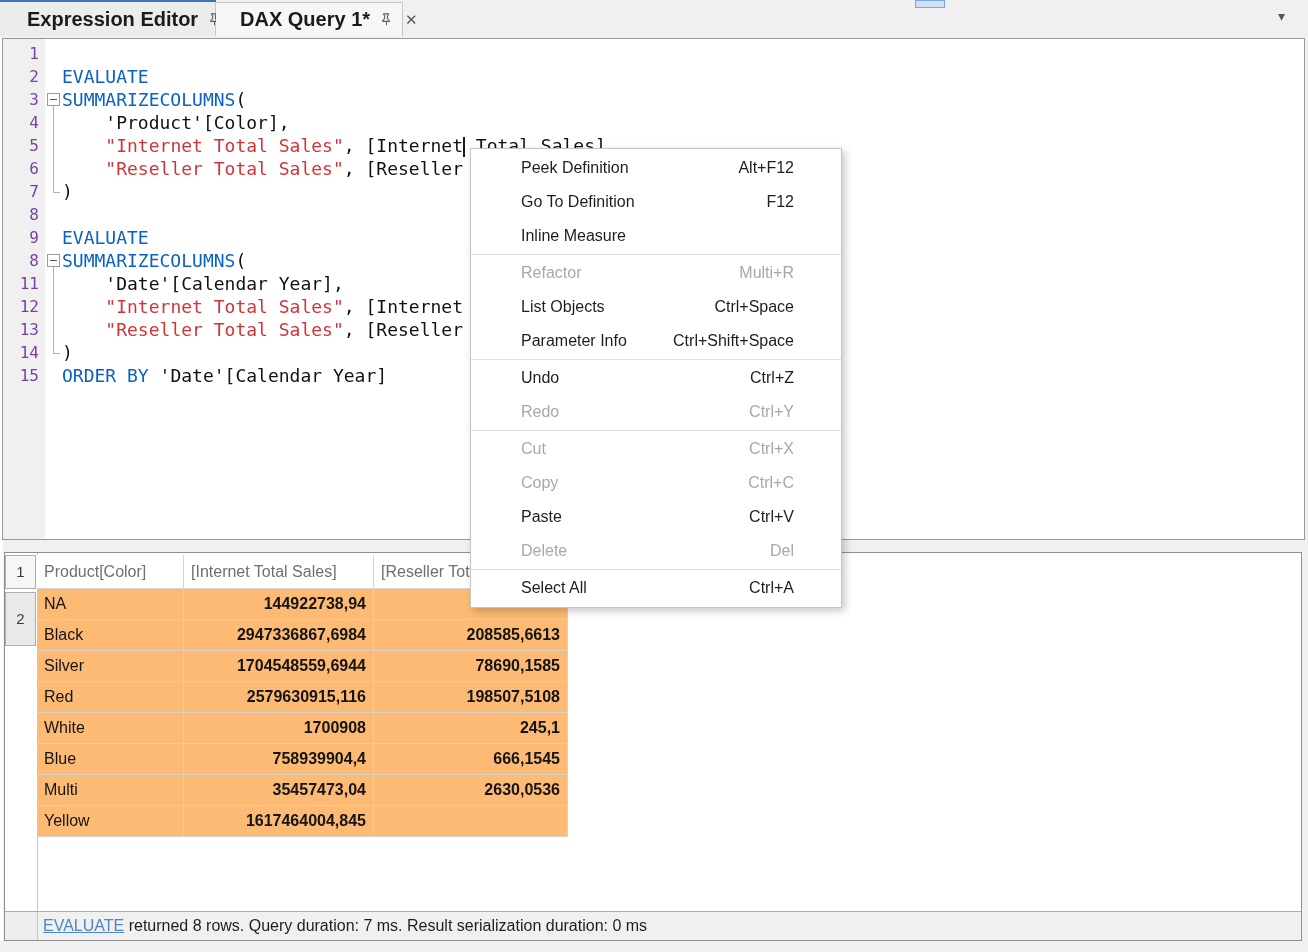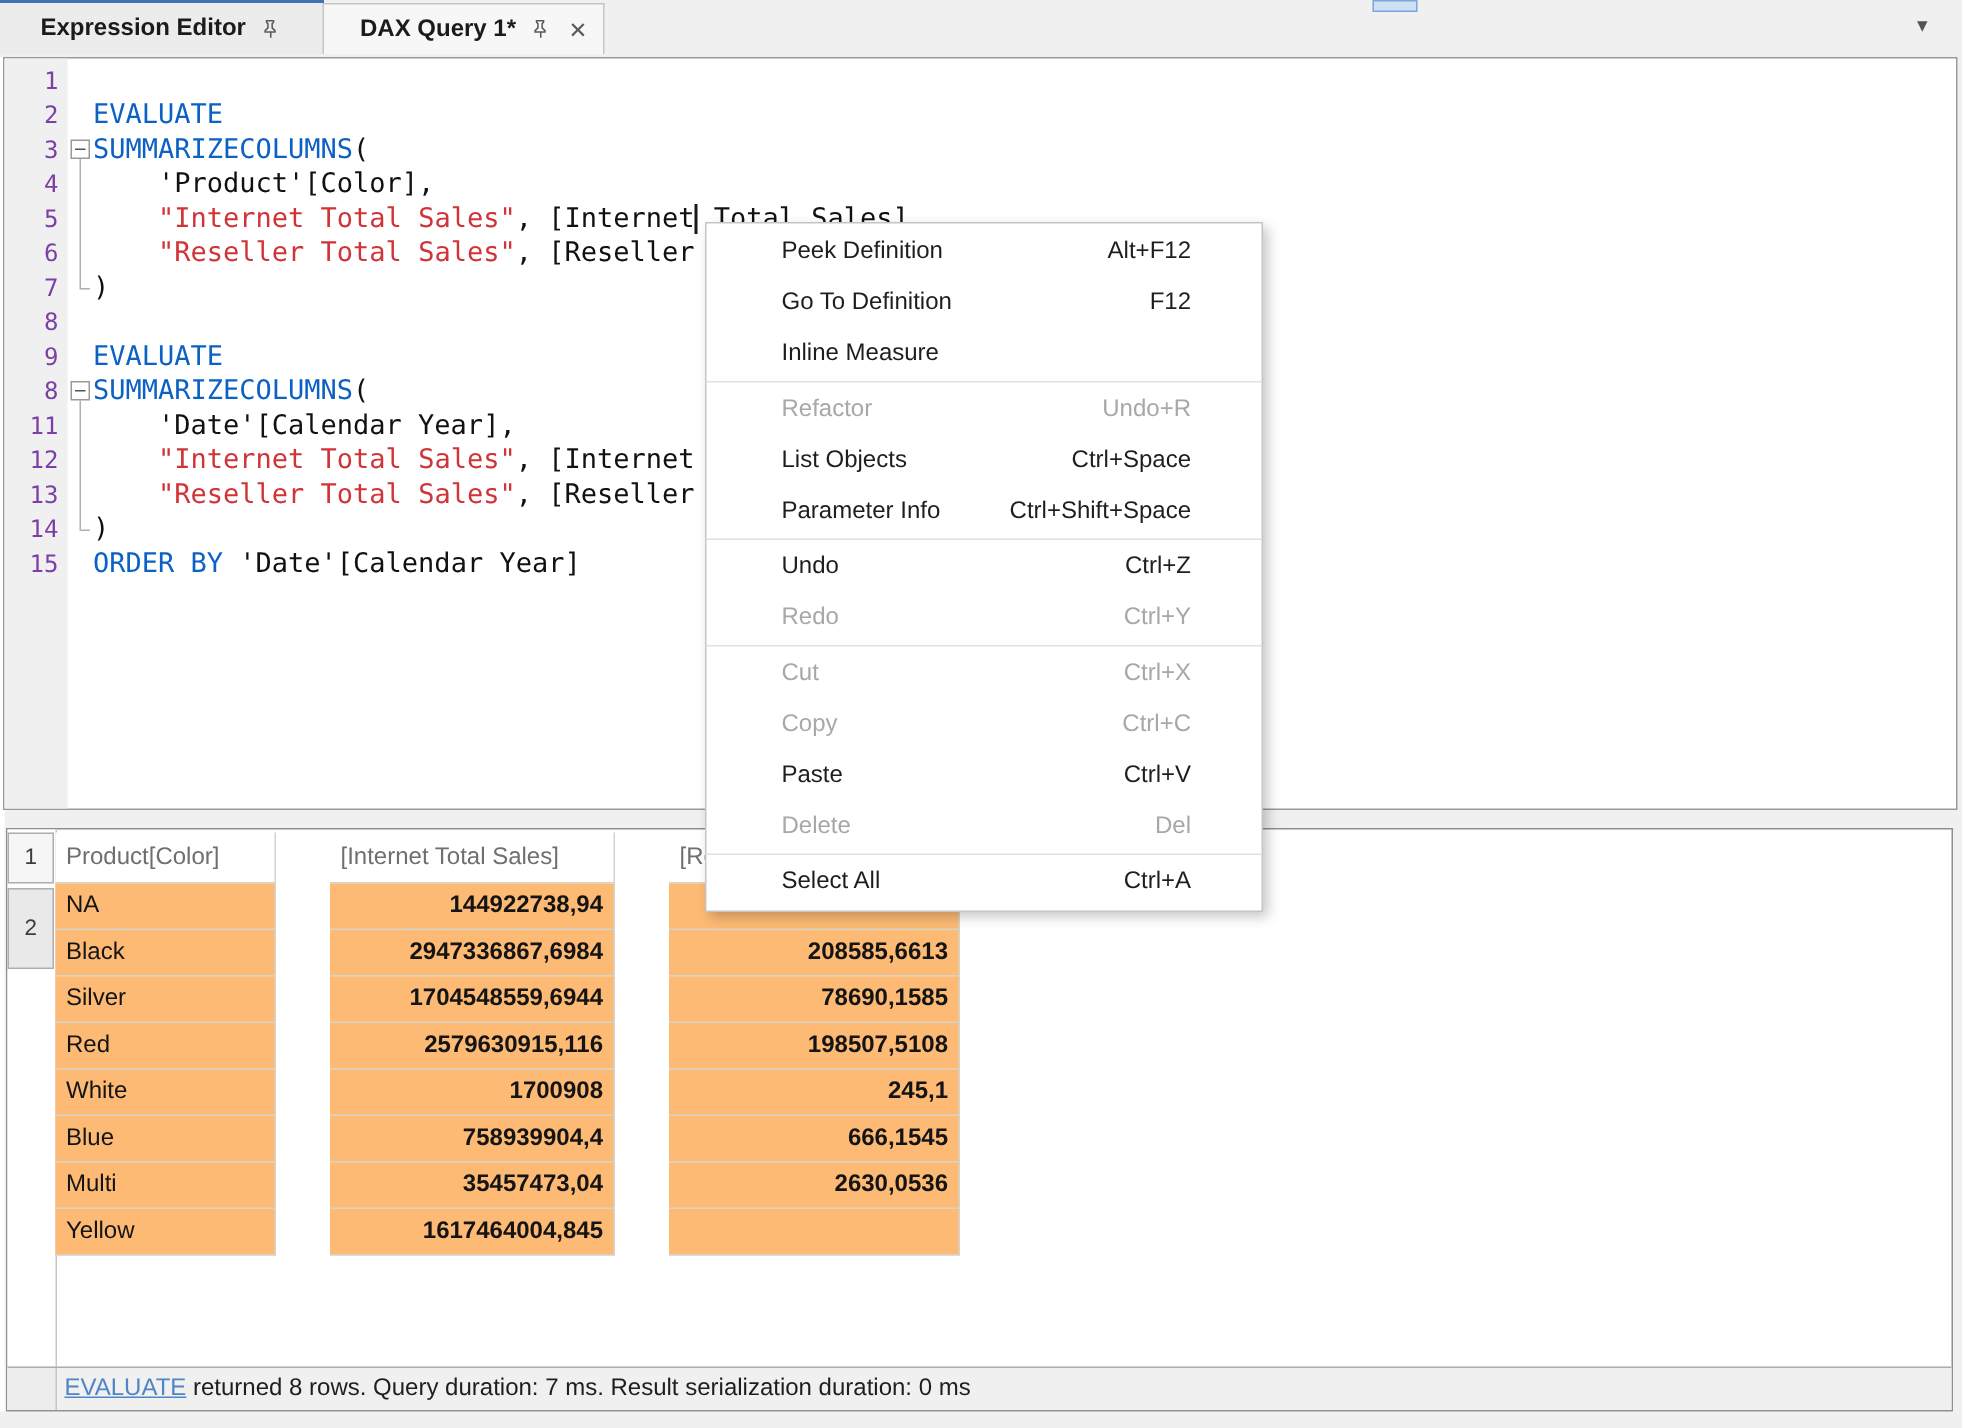--- a/index.html
+++ b/index.html
@@ -8,21 +8,21 @@
 
   
   .accent-line{position:absolute;left:0;top:0;width:216px;height:2px;background:#3f73b8;}
   .mini-marker{position:absolute;left:915px;top:0;width:30px;height:8px;background:#cfe0f5;border:1px solid #7da7d8;box-sizing:border-box;}
   .doc-dropdown{position:absolute;left:1278px;top:8px;font-size:14px;color:#555;cursor:default;}
 
   
   .tab{position:absolute;top:2px;height:34px;display:flex;align-items:center;gap:9px;box-sizing:border-box;}
   .tab-expr{left:0;width:216px;background:#ececec;border-right:1px solid #c6c6c6;padding-left:27px;}
   .tab-dax{left:216px;width:187px;background:#f7f7f7;border-top:1px solid #c6c6c6;border-right:1px solid #c6c6c6;padding-left:24px;}
-  .tab-label{font-weight:bold;font-size:16px;color:#1b1b1b;white-space:nowrap;}
+  .tab-label{font-weight:bold;font-size:20px;color:#1b1b1b;white-space:nowrap;}
   .tab-icon{width:15px;height:15px;flex:0 0 auto;}
   .close-x{font-size:15px;color:#5a5a5a;margin-left:2px;}
 
   .left-white{position:absolute;left:0;top:38px;width:3px;height:903px;background:#ffffff;}
 
   
   .editor{position:absolute;left:2px;top:38px;width:1303px;height:502px;background:#fff;
           border:1px solid #999;box-sizing:border-box;}
   .gutter{position:absolute;left:0;top:0;bottom:0;width:42px;background:#f0f0f0;padding-top:3px;box-sizing:border-box;}
   .ln{height:23px;line-height:23px;text-align:right;padding-right:6px;
@@ -51,21 +51,21 @@
 
   
   .results{position:absolute;left:4px;top:552px;width:1298px;height:389px;background:#fff;
            border:1px solid #8f8f8f;box-sizing:border-box;}
   .rgutter{position:absolute;left:0;top:0;bottom:0;width:32px;border-right:1px solid #c6c6c6;background:#fff;}
   .selbtn{position:absolute;left:0;width:31px;text-align:center;font-size:15px;color:#3c3c3c;
           border:1px solid #aeaeae;box-sizing:border-box;}
   .sel1{top:2px;height:34px;line-height:32px;background:#f6f6f6;}
   .sel2{top:39px;height:54px;line-height:52px;background:#e9e9e9;}
   .grid{position:absolute;left:32px;top:2px;}
-  .grow{display:flex;gap:36px;}
+  .grow{display:flex;}
   .hcell,.dcell{box-sizing:border-box;border-right:1px solid #d6d3ca;border-bottom:1px solid #d6d3ca;
                 padding:0 7px;overflow:hidden;white-space:nowrap;font-size:16px;}
   .hcell{height:34px;line-height:33px;color:#6f6f6f;background:#fff;}
   .dcell{height:31px;line-height:30px;color:#141414;background:#fdba74;}
   .c0{width:147px;}
   .c1{width:190px;}
   .c2{width:194px;}
   .num{text-align:right;font-weight:bold;}
 
   
@@ -154,21 +154,21 @@
         <span>Go To Definition</span>
         <span>F12</span>
       </div>
       <div class="mi">
         <span>Inline Measure</span>
         <span></span>
       </div>
       <div class="msep"></div>
       <div class="mi dis">
         <span>Refactor</span>
-        <span>Undo+R</span>
+        <span>Multi+R</span>
       </div>
       <div class="mi">
         <span>List Objects</span>
         <span>Ctrl+Space</span>
       </div>
       <div class="mi">
         <span>Parameter Info</span>
         <span>Ctrl+Shift+Space</span>
       </div>
       <div class="msep"></div>

